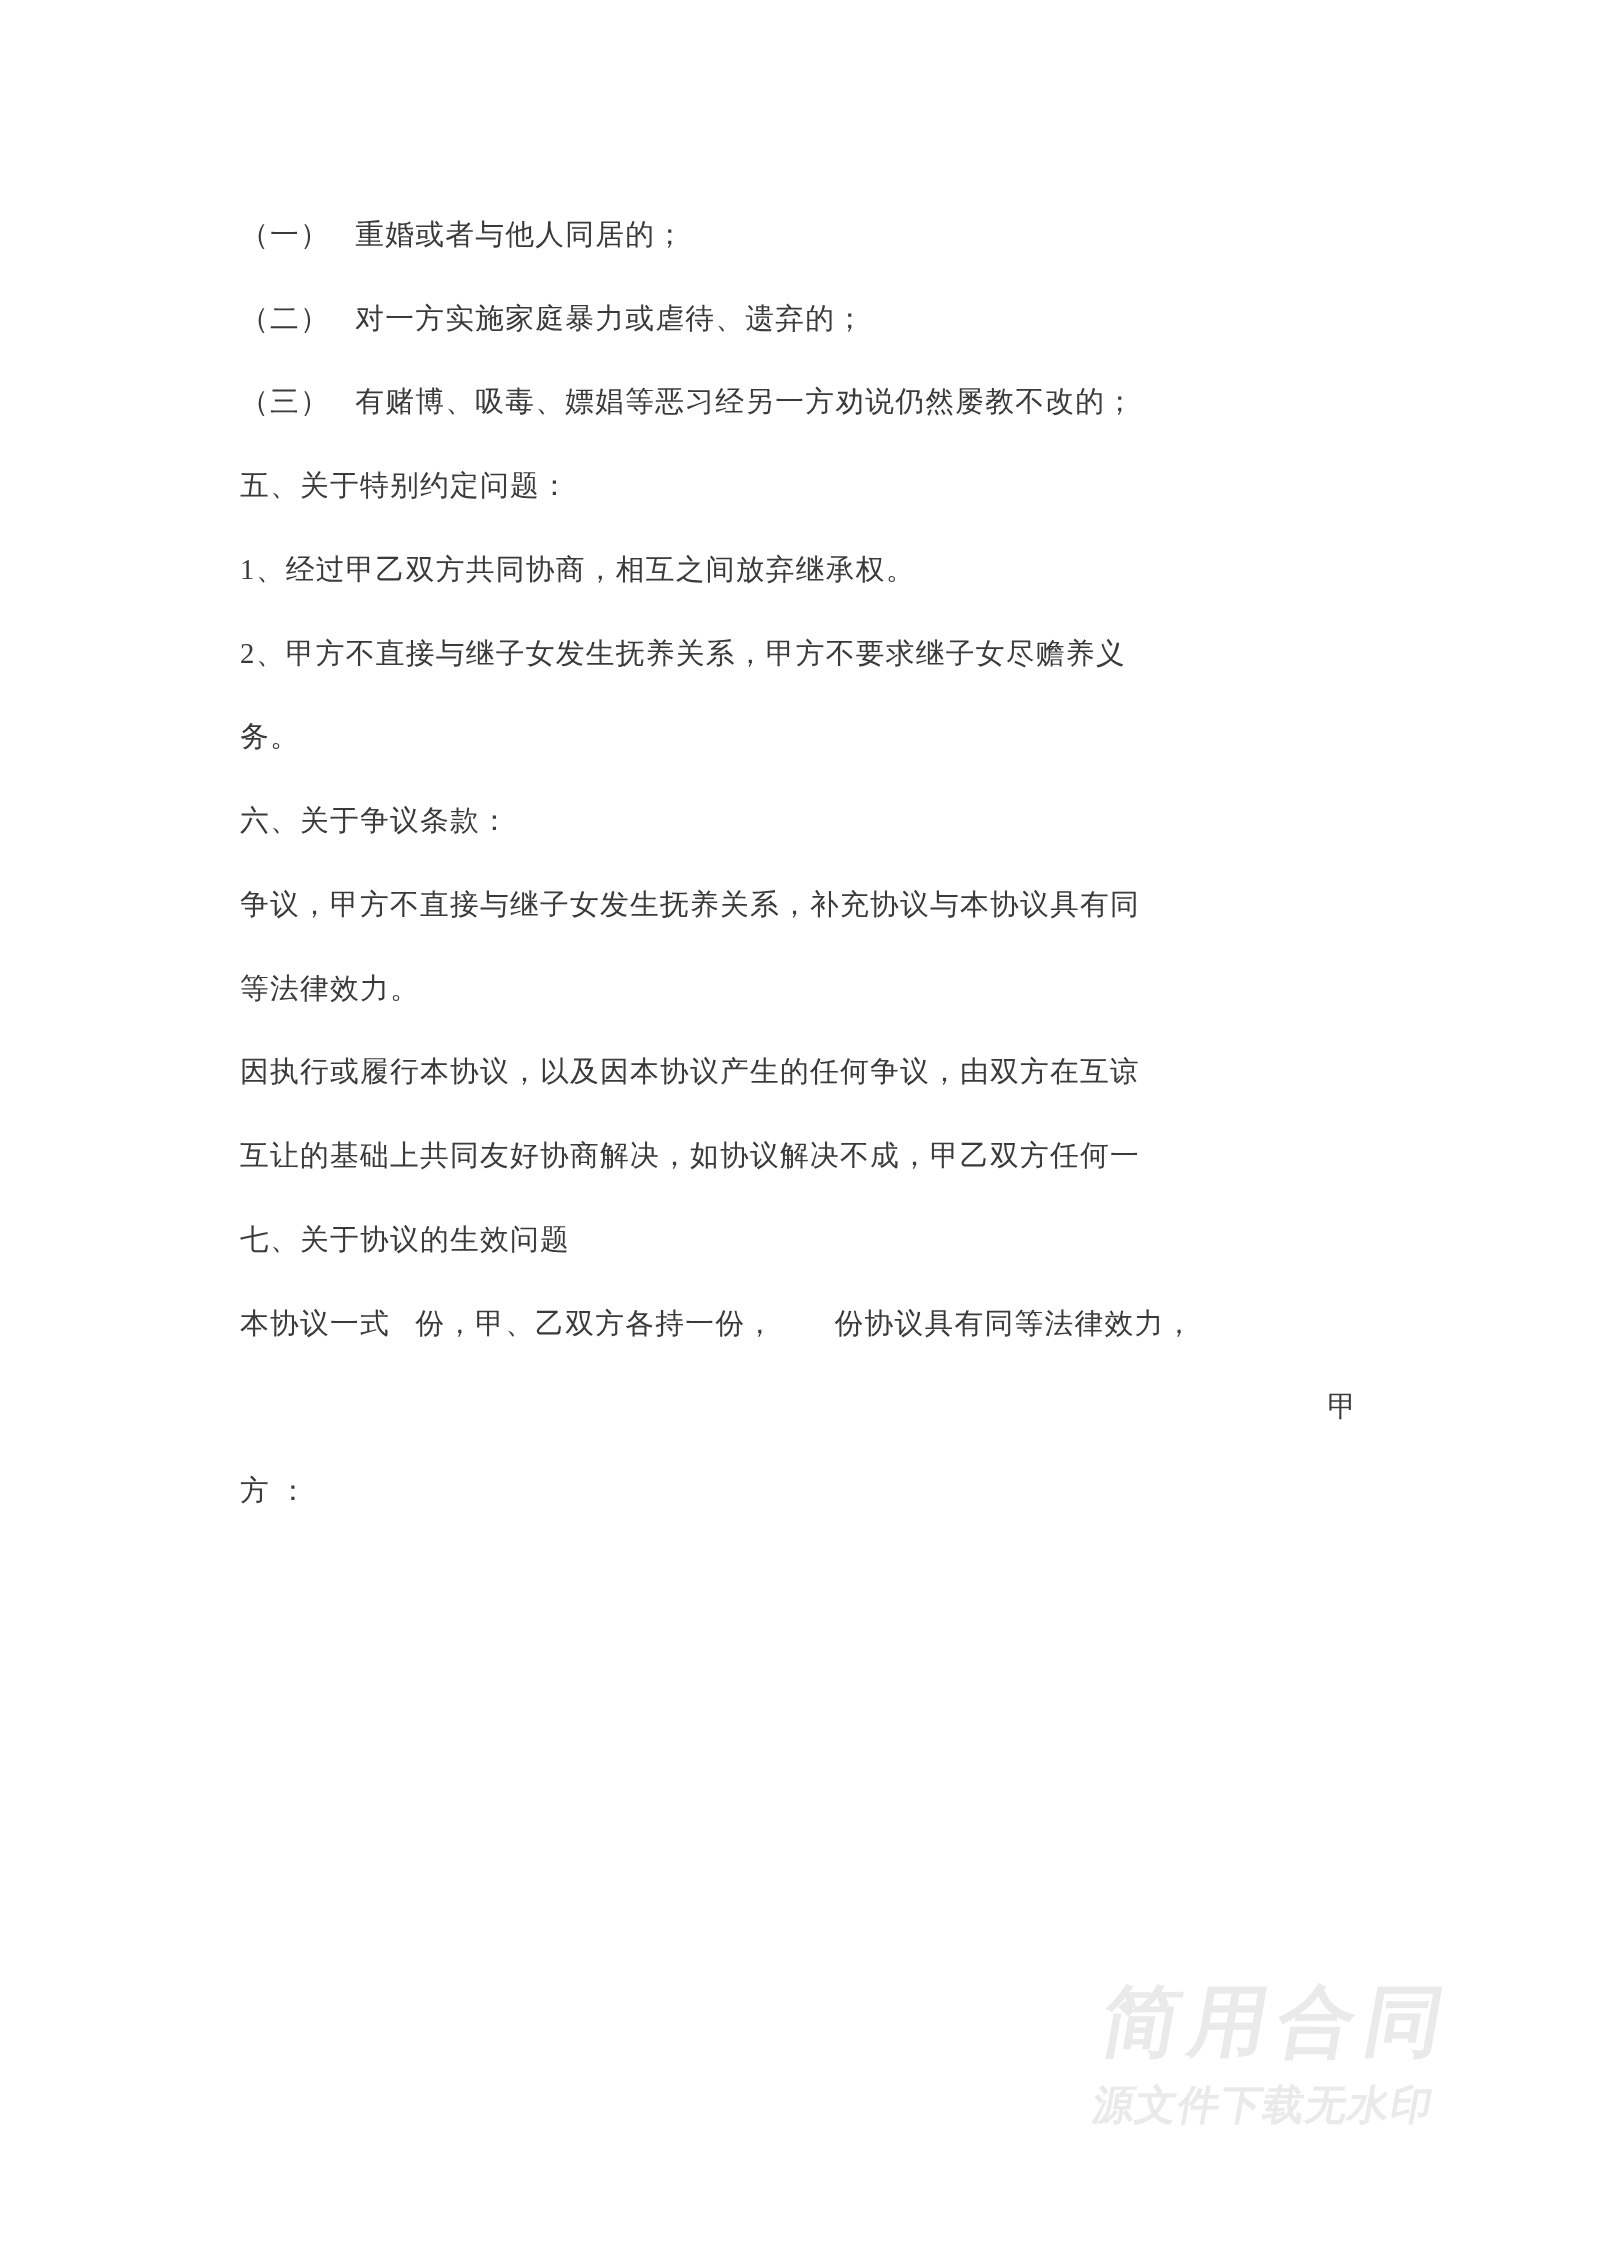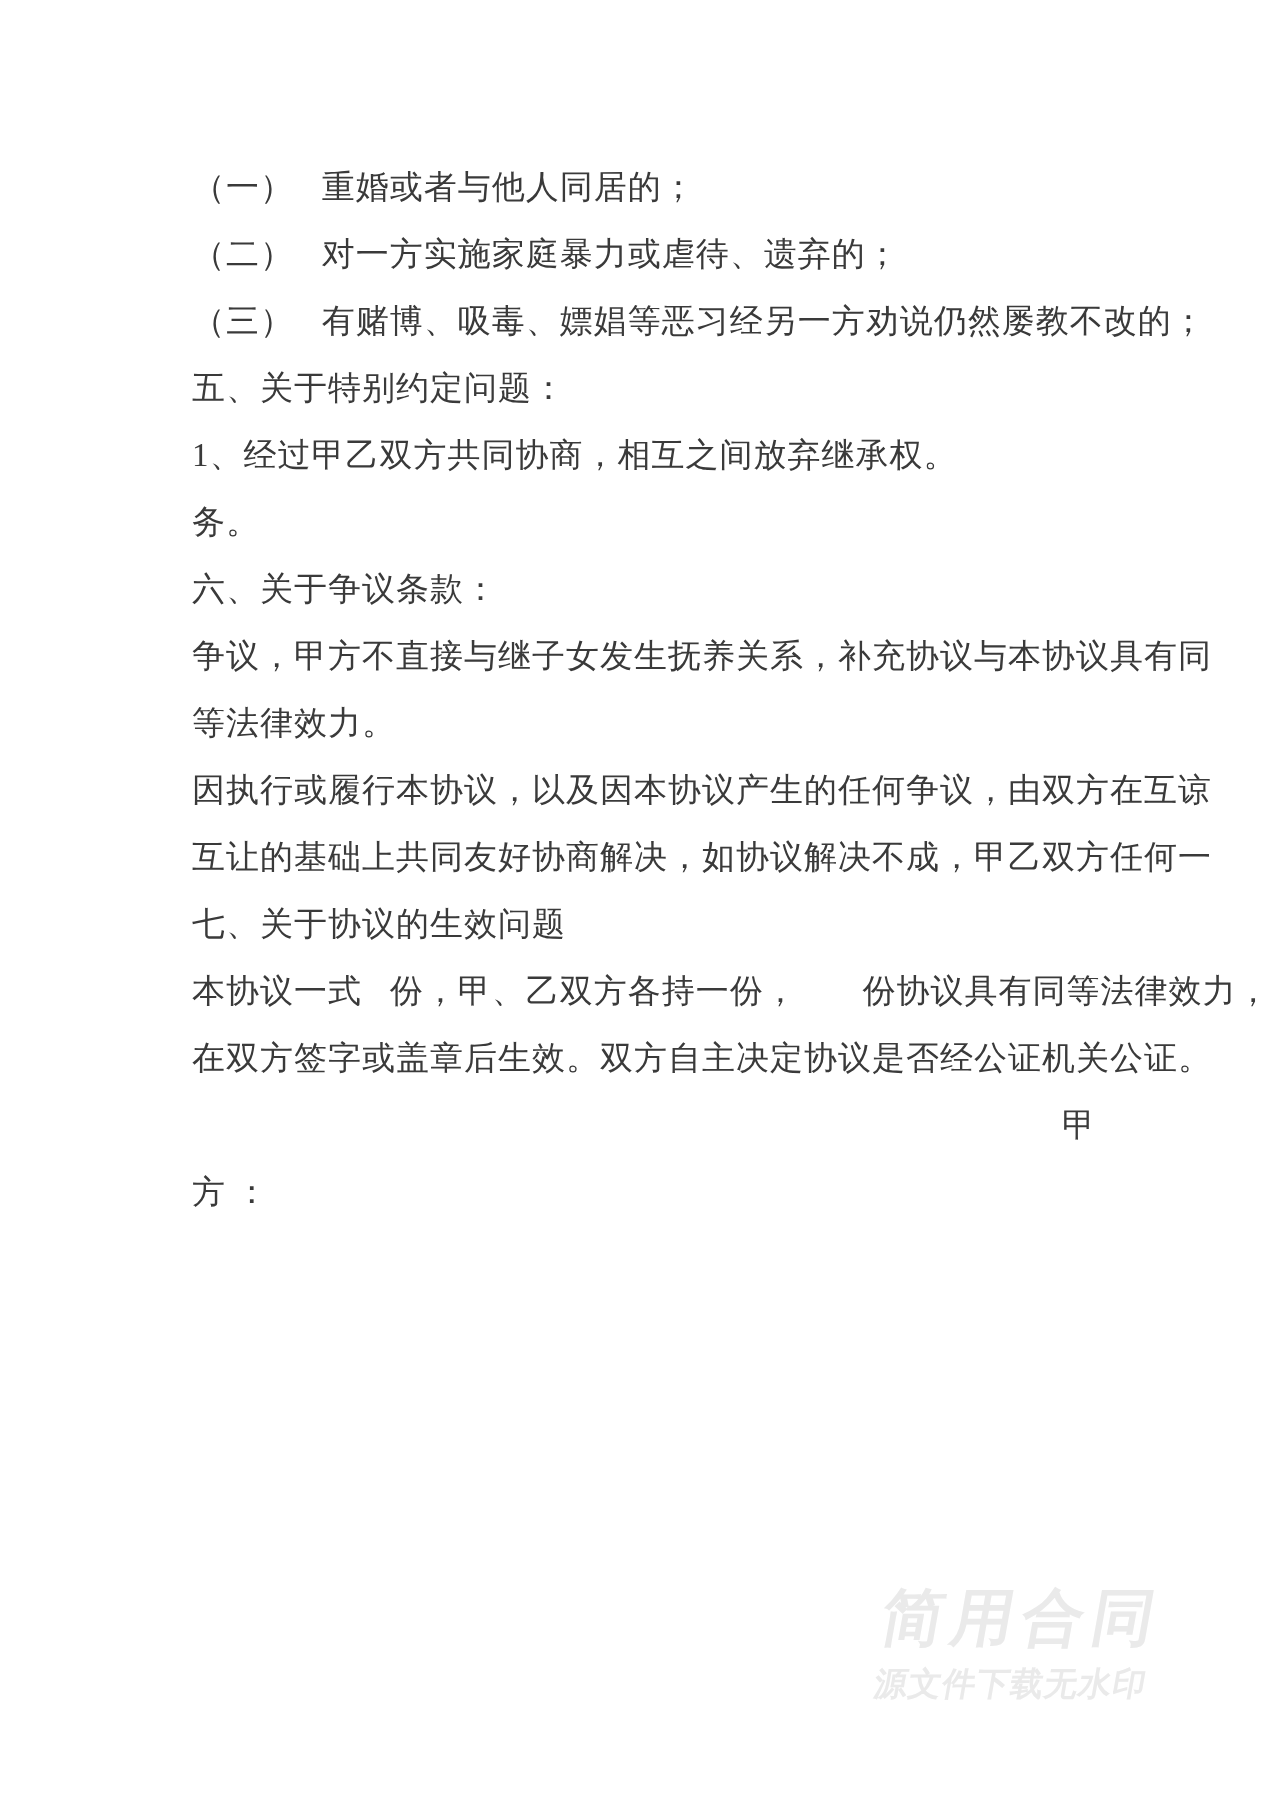--- a/index.html
+++ b/index.html
@@ -14,21 +14,21 @@
       height: 1810px;
       background: #ffffff;
       overflow: hidden;
     }
     .doc {
       position: absolute;
       left: 192px;
       top: 154px;
       width: 1000px;
       color: #3a3a3a;
-      font-size: 33px;
+      font-size: 23px;
     }
     .doc-line {
       height: 67px;
       line-height: 67px;
       white-space: pre;
       letter-spacing: 1px;
     }
     .l-jia {
       padding-left: 870px;
     }
@@ -62,29 +62,29 @@
 <body>
 
 <div class="page">
 
   <div class="doc">
     <div class="doc-line">（一）   重婚或者与他人同居的；</div>
     <div class="doc-line">（二）   对一方实施家庭暴力或虐待、遗弃的；</div>
     <div class="doc-line">（三）   有赌博、吸毒、嫖娼等恶习经另一方劝说仍然屡教不改的；</div>
     <div class="doc-line">五、关于特别约定问题：</div>
     <div class="doc-line">1、经过甲乙双方共同协商，相互之间放弃继承权。</div>
+    <div class="doc-line">2、甲方不直接与继子女发生抚养关系，甲方不要求继子女尽赡养义</div>
     <div class="doc-line">务。</div>
     <div class="doc-line">六、关于争议条款：</div>
     <div class="doc-line">争议，甲方不直接与继子女发生抚养关系，补充协议与本协议具有同</div>
     <div class="doc-line">等法律效力。</div>
     <div class="doc-line">因执行或履行本协议，以及因本协议产生的任何争议，由双方在互谅</div>
     <div class="doc-line">互让的基础上共同友好协商解决，如协议解决不成，甲乙双方任何一</div>
     <div class="doc-line">七、关于协议的生效问题</div>
     <div class="doc-line">本协议一式   份，甲、乙双方各持一份，       份协议具有同等法律效力，</div>
-    <div class="doc-line">在双方签字或盖章后生效。双方自主决定协议是否经公证机关公证。</div>
     <div class="doc-line l-jia">甲</div>
     <div class="doc-line">方 ：</div>
   </div>
 
   <div class="watermark">
     <div class="wm-title">简用合同</div>
     <div class="wm-sub">源文件下载无水印</div>
   </div>
 
 </div>

